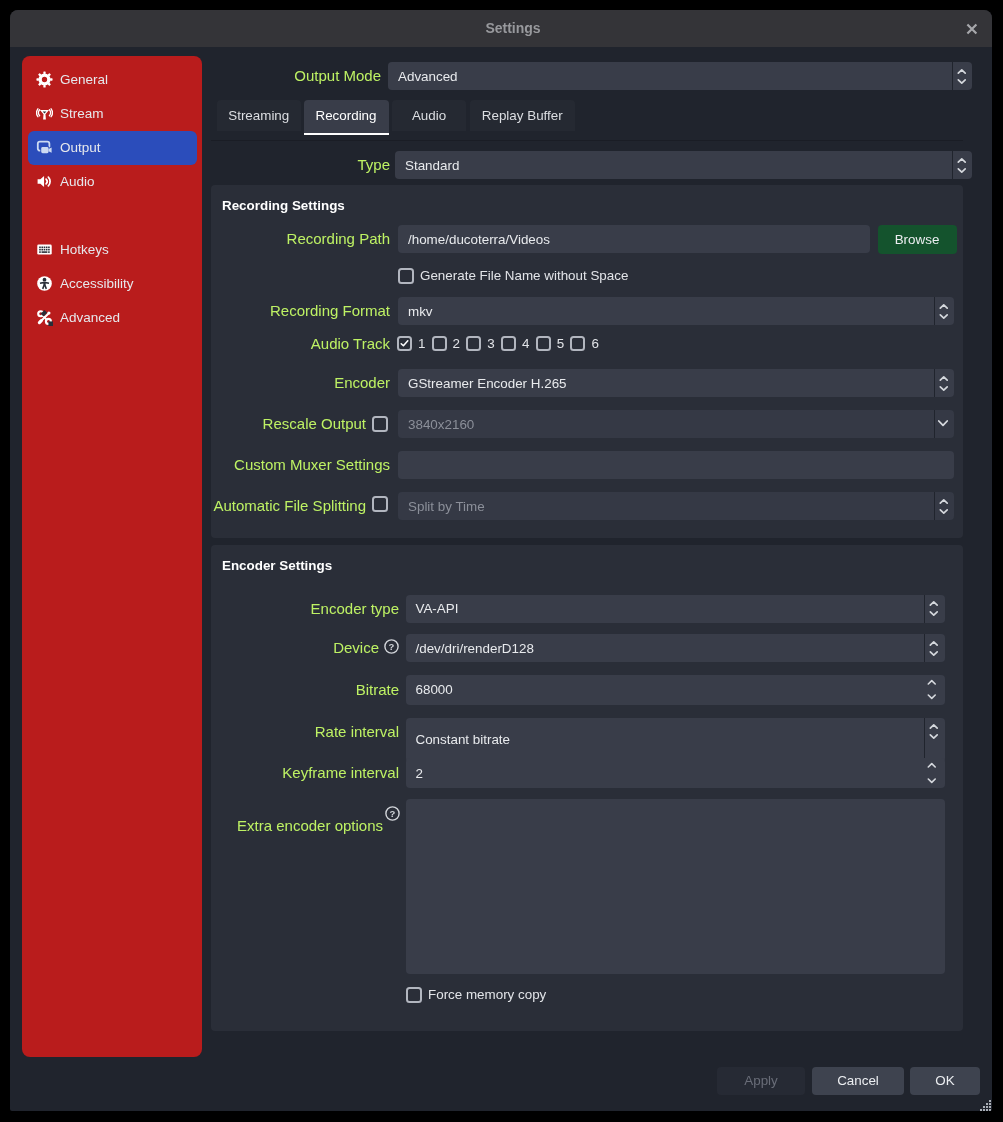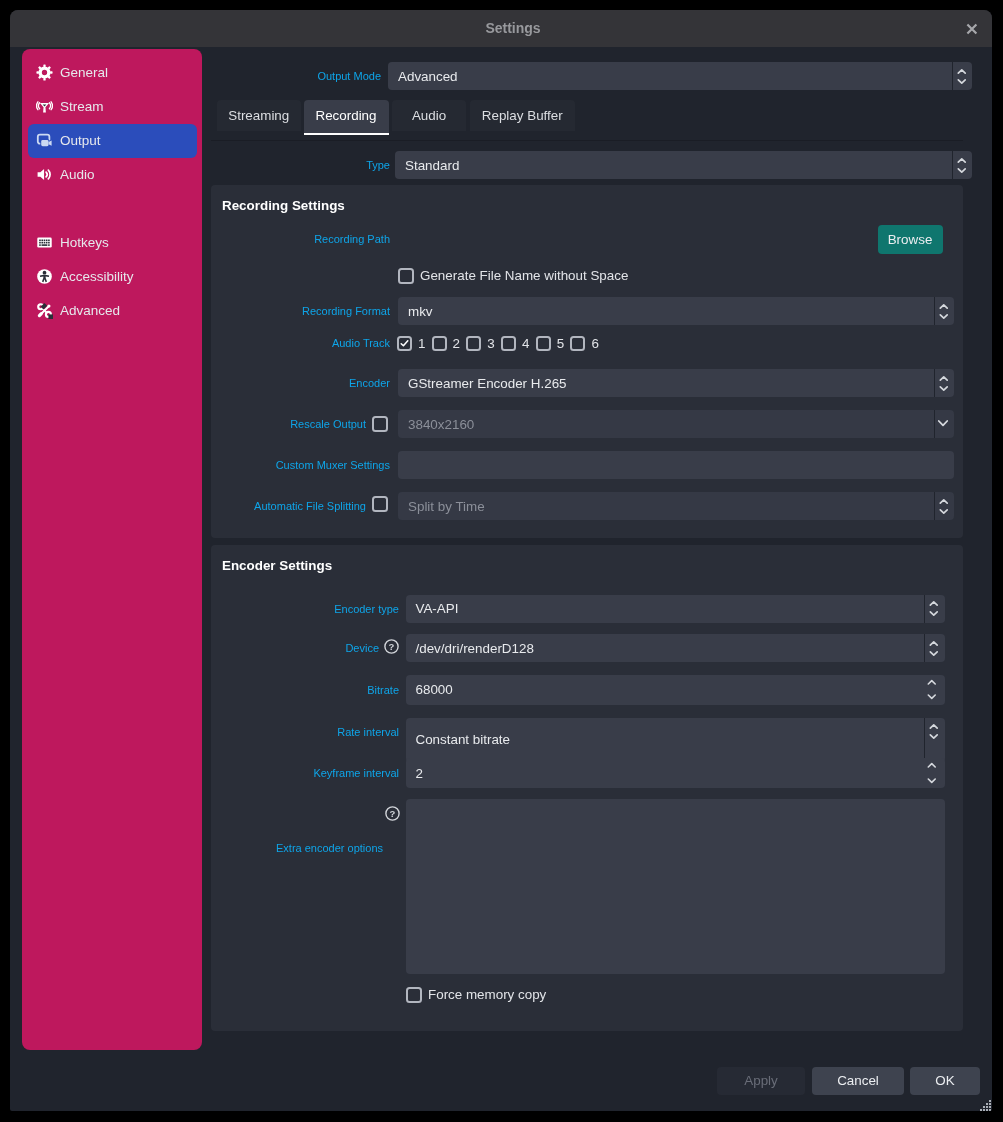--- a/index.html
+++ b/index.html
@@ -4,29 +4,29 @@
 <style>
 * { margin:0; padding:0; box-sizing:border-box; }
 html,body { width:1003px; height:1122px; background:#000; overflow:hidden;
   font-family:"Liberation Sans", sans-serif; }
 .win { position:absolute; left:10px; top:10px; width:982px; height:1101px;
   background:#20242d; border-radius:8px 8px 2px 2px; overflow:hidden; }
 .titlebar { position:absolute; left:0; top:0; width:982px; height:37px; background:#343438; }
 .title { position:absolute; left:503px; top:0; transform:translateX(-50%); line-height:37px;
   font-size:14px; font-weight:bold; color:#98999d; }
 .closex { position:absolute; left:942px; top:0; width:40px; height:37px; }
-.sidebar { position:absolute; left:12px; top:39px; width:180px; height:1001px;
-  background:#be185d; border-radius:8px; }
+.sidebar { position:absolute; left:12px; top:46px; width:180px; height:1001px;
+  background:#b91c1c; border-radius:8px; }
 .sitem { position:absolute; left:6px; width:169px; height:34px; border-radius:6px;
   color:#e6e8ec; font-size:13.5px; }
 .sitem.sel { background:#2b4dbb; }
 .sitem .slab { position:absolute; left:32px; top:0; line-height:34px; }
 .sitem svg { position:absolute; left:8px; top:8px; }
 
-.lbl { position:absolute; font-size:11px; color:#0ea5e9; text-align:right; white-space:nowrap; }
+.lbl { position:absolute; font-size:15px; color:#bef264; text-align:right; white-space:nowrap; }
 .ctl { position:absolute; background:#393d49; border-radius:4px; }
 .ctl.dis { background:#353945; }
 .ctl .val { position:absolute; left:10px; top:0; bottom:0; font-size:13.4px; color:#e8eaed;
   display:flex; align-items:center; white-space:nowrap; }
 .ctl .val.dim { color:#8b8f99; }
 .combosep { position:absolute; top:0; bottom:0; width:1px; background:#20242d; }
 .chev { position:absolute; }
 .checkbox { position:absolute; width:16px; height:16px; border:2px solid #b2b6bf;
   border-radius:3.5px; background:transparent; }
 .cblabel { position:absolute; font-size:13.4px; color:#e2e4e8; white-space:nowrap; }
@@ -195,21 +195,24 @@
           <path d="M1.3 5.2 L4.75 1.8 L8.2 5.2"></path>
           <path d="M1.3 11.8 L4.75 15.2 L8.2 11.8"></path>
         </g>
       </svg>
   </div>
 
   <div class="groupbox" style="top:175px; height:353px;">
     <div class="gtitle">Recording Settings</div>
   </div>
   <div class="lbl" style="right:602px; top:215px; line-height:28px;">Recording Path</div>
-  <div class="btn" style="left:867.5px; top:214.5px; width:65px; height:29px; background:#0f766e;">
+  <div class="ctl" style="left:388px; top:215px; width:472px; height:28px;">
+      <div class="val">/home/ducoterra/Videos</div>
+    </div>
+  <div class="btn" style="left:867.5px; top:214.5px; width:79px; height:29px; background:#14532d;">
       <div style="line-height:29px;">Browse</div>
     </div>
   <div class="checkbox" style="left:388px; top:258px;"></div>
   <div class="cblabel" style="left:410px; top:258px; line-height:16px;text-align:center;">Generate File Name without Space</div>
   <div class="lbl" style="right:602px; top:287px; line-height:28px;">Recording Format</div>
   <div class="ctl" style="left:388px; top:287px; width:556px; height:28px;padding-left:40px;">
     <div class="val">mkv</div>
     <div class="combosep" style="left:535.5px;"></div>
     <svg class="chev" style="left:540.8px; top:5.5px;" width="9.5" height="17" viewBox="0 0 9.5 17">
         <g fill="none" stroke="#d5d8dd" stroke-width="1.65" stroke-linecap="round" stroke-linejoin="round">
@@ -323,21 +326,21 @@
   <div class="lbl" style="right:593px; top:748.1px; line-height:30px;">Keyframe interval</div>
   <div class="ctl" style="left:395.5px; top:748.1px; width:539px; height:30px;">
     <div class="val">2</div>
     <svg class="chev" style="left:521.75px; top:4px;" width="9.5" height="7" viewBox="0 0 9.5 7">
         <path d="M1.3 5 L4.75 1.7 L8.2 5" fill="none" stroke="#d5d8dd" stroke-width="1.65" stroke-linecap="round" stroke-linejoin="round"></path>
       </svg>
     <svg class="chev" style="left:521.75px; top:18.5px;" width="9.5" height="7" viewBox="0 0 9.5 7">
         <path d="M1.3 2 L4.75 5.3 L8.2 2" fill="none" stroke="#d5d8dd" stroke-width="1.65" stroke-linecap="round" stroke-linejoin="round"></path>
       </svg>
   </div>
-  <div class="lbl" style="right:609px; top:830px; line-height:16px;">Extra encoder options</div>
+  <div class="lbl" style="right:609px; top:808px; line-height:16px;">Extra encoder options</div>
   <svg style="position:absolute; left:375px; top:796px;" width="15" height="15" viewBox="0 0 15 15">
       <circle cx="7.5" cy="7.5" r="6.6" fill="none" stroke="#d2d5da" stroke-width="1.4"></circle>
       <text x="7.5" y="10.8" text-anchor="middle" font-size="9.5" font-weight="bold" fill="#d2d5da" font-family="Liberation Sans">?</text>
     </svg>
   <div class="ctl" style="left:395.5px; top:788.5px; width:539px; height:175.5px;"></div>
   <div class="checkbox" style="left:395.5px; top:976.5px;"></div>
   <div class="cblabel" style="left:418px; top:976.5px; line-height:16px;">Force memory copy</div>
 
   <div class="btn" style="left:707px; top:1057px; width:88px; background:#262a34; color:#696d78;">
       <div>Apply</div>

